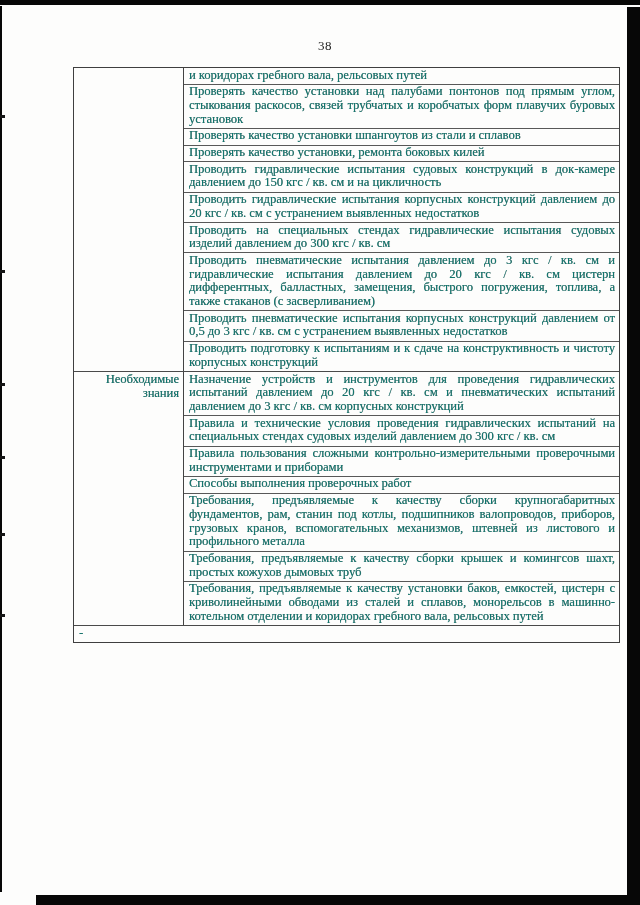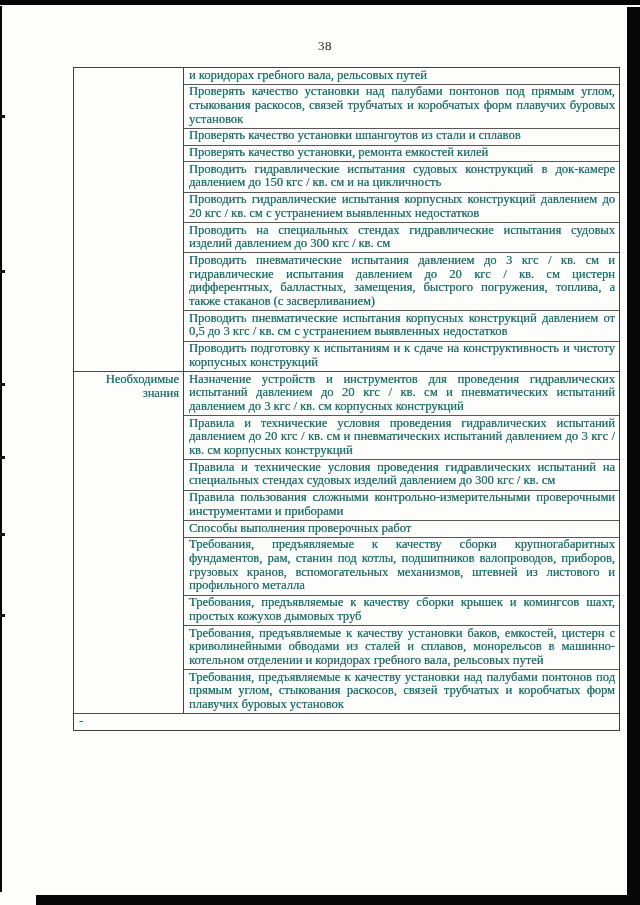--- a/index.html
+++ b/index.html
@@ -94,41 +94,39 @@
 
 <div class="page-number">38</div>
 
 <div class="doc-table">
     <div class="section">
       <div class="label-cell"></div>
       <div class="content-cell">
         <div class="cell-item">и коридорах гребного вала, рельсовых путей</div>
         <div class="cell-item">Проверять качество установки над палубами понтонов под прямым углом, стыкования раскосов, связей трубчатых и коробчатых форм плавучих буровых установок</div>
         <div class="cell-item">Проверять качество установки шпангоутов из стали и сплавов</div>
-        <div class="cell-item">Проверять качество установки, ремонта емкостей килей</div>
+        <div class="cell-item">Проверять качество установки, ремонта боковых килей</div>
         <div class="cell-item">Проводить гидравлические испытания судовых конструкций в док-камере давлением до 150 кгс / кв. см и на цикличность</div>
         <div class="cell-item">Проводить гидравлические испытания корпусных конструкций давлением до 20 кгс / кв. см с устранением выявленных недостатков</div>
         <div class="cell-item">Проводить на специальных стендах гидравлические испытания судовых изделий давлением до 300 кгс / кв. см</div>
         <div class="cell-item">Проводить пневматические испытания давлением до 3 кгс / кв. см и гидравлические испытания давлением до 20 кгс / кв. см цистерн дифферентных, балластных, замещения, быстрого погружения, топлива, а также стаканов (с засверливанием)</div>
         <div class="cell-item">Проводить пневматические испытания корпусных конструкций давлением от 0,5 до 3 кгс / кв. см с устранением выявленных недостатков</div>
         <div class="cell-item">Проводить подготовку к испытаниям и к сдаче на конструктивность и чистоту корпусных конструкций</div>
       </div>
     </div>
     <div class="section">
       <div class="label-cell">Необходимые знания</div>
       <div class="content-cell">
         <div class="cell-item">Назначение устройств и инструментов для проведения гидравлических испытаний давлением до 20 кгс / кв. см и пневматических испытаний давлением до 3 кгс / кв. см корпусных конструкций</div>
-        <div class="cell-item">Правила и технические условия проведения гидравлических испытаний давлением до 20 кгс / кв. см и пневматических испытаний давлением до 3 кгс / кв. см корпусных конструкций</div>
         <div class="cell-item">Правила и технические условия проведения гидравлических испытаний на специальных стендах судовых изделий давлением до 300 кгс / кв. см</div>
         <div class="cell-item">Правила пользования сложными контрольно-измерительными проверочными инструментами и приборами</div>
         <div class="cell-item">Способы выполнения проверочных работ</div>
         <div class="cell-item">Требования, предъявляемые к качеству сборки крупногабаритных фундаментов, рам, станин под котлы, подшипников валопроводов, приборов, грузовых кранов, вспомогательных механизмов, штевней из листового и профильного металла</div>
         <div class="cell-item">Требования, предъявляемые к качеству сборки крышек и комингсов шахт, простых кожухов дымовых труб</div>
         <div class="cell-item">Требования, предъявляемые к качеству установки баков, емкостей, цистерн с криволинейными обводами из сталей и сплавов, монорельсов в машинно-котельном отделении и коридорах гребного вала, рельсовых путей</div>
-        <div class="cell-item">Требования, предъявляемые к качеству установки над палубами понтонов под прямым углом, стыкования раскосов, связей трубчатых и коробчатых форм плавучих буровых установок</div>
       </div>
     </div>
     <div class="section">
       <div class="content-cell">
         <div class="cell-item">-</div>
       </div>
     </div>
   </div>
 
 </body></html>

